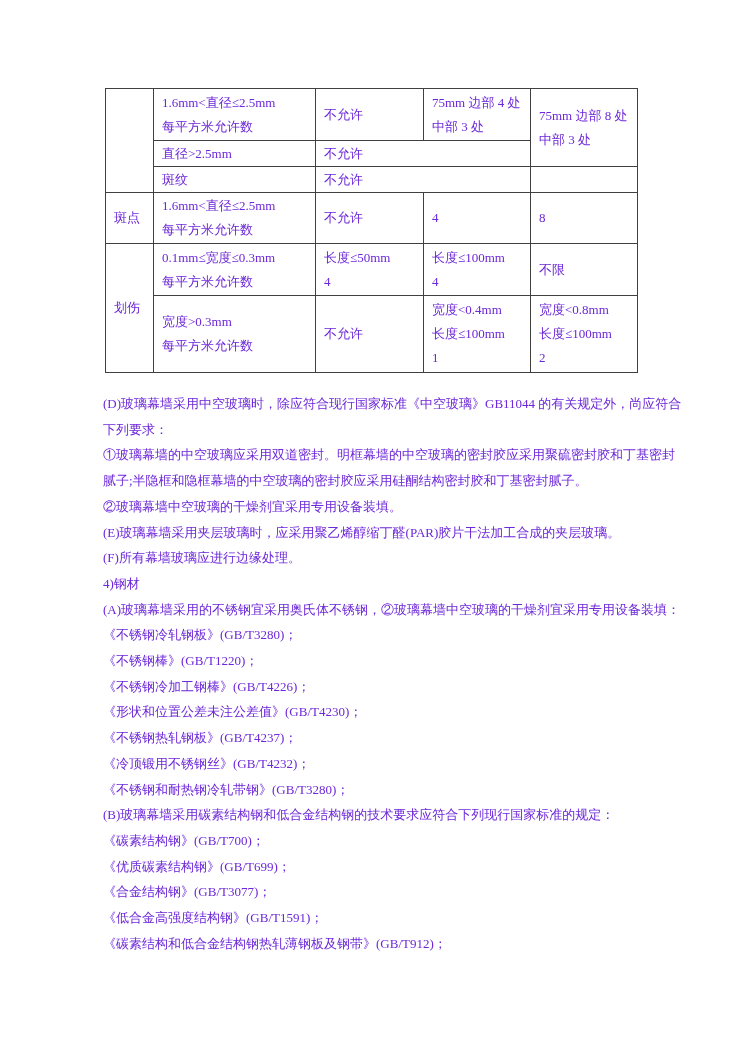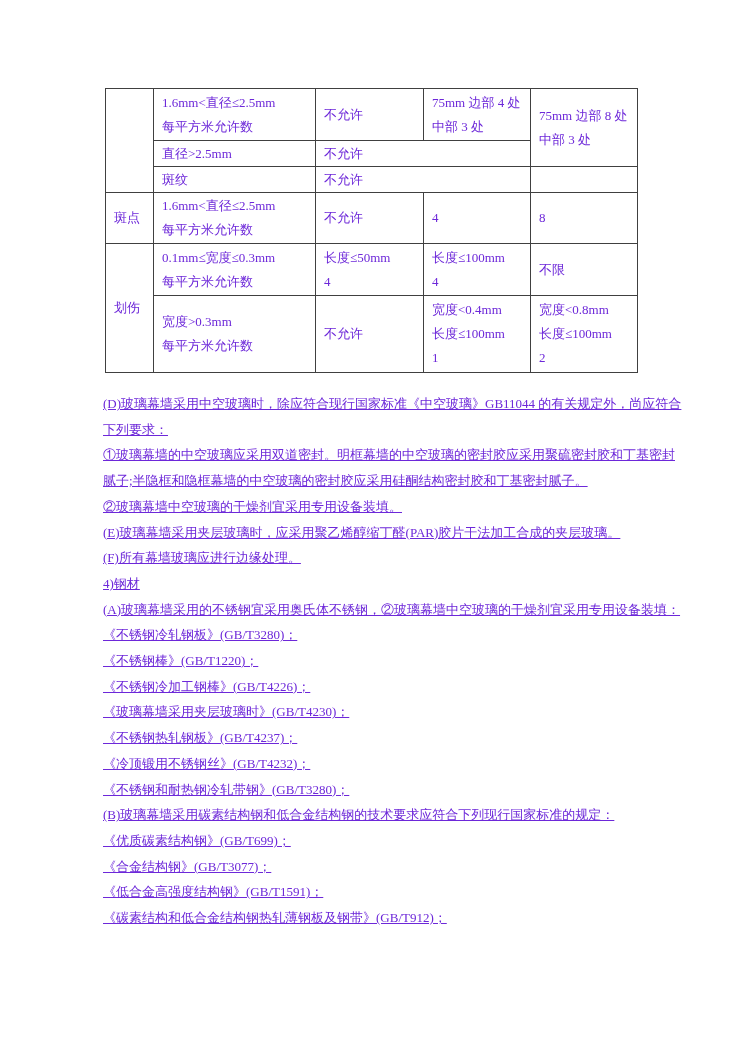--- a/index.html
+++ b/index.html
@@ -21,21 +21,20 @@
     border:1px solid #404040;
     padding:0 8px;
     font-size:13px;
     vertical-align:middle;
     overflow:hidden;
   }
   .cl{line-height:24px;white-space:nowrap;}
   .body-text{
     position:absolute;left:103px;top:391px;width:548px;
     font-size:13px;
-    text-decoration:underline;
   }
   .bl{line-height:25.7px;white-space:nowrap;}
 </style>
 </head>
 <body>
 
 <div class="page">
 
   <table class="tbl">
     <colgroup>
@@ -147,24 +146,25 @@
     <div class="bl">①玻璃幕墙的中空玻璃应采用双道密封。明框幕墙的中空玻璃的密封胶应采用聚硫密封胶和丁基密封</div>
     <div class="bl">腻子;半隐框和隐框幕墙的中空玻璃的密封胶应采用硅酮结构密封胶和丁基密封腻子。</div>
     <div class="bl">②玻璃幕墙中空玻璃的干燥剂宜采用专用设备装填。</div>
     <div class="bl">(E)玻璃幕墙采用夹层玻璃时，应采用聚乙烯醇缩丁醛(PAR)胶片干法加工合成的夹层玻璃。</div>
     <div class="bl">(F)所有幕墙玻璃应进行边缘处理。</div>
     <div class="bl">4)钢材</div>
     <div class="bl">(A)玻璃幕墙采用的不锈钢宜采用奥氏体不锈钢，②玻璃幕墙中空玻璃的干燥剂宜采用专用设备装填：</div>
     <div class="bl">《不锈钢冷轧钢板》(GB/T3280)；</div>
     <div class="bl">《不锈钢棒》(GB/T1220)；</div>
     <div class="bl">《不锈钢冷加工钢棒》(GB/T4226)；</div>
-    <div class="bl">《玻璃幕墙采用夹层玻璃时》(GB/T4230)；</div>
+    <div class="bl">《形状和位置公差未注公差值》(GB/T4230)；</div>
     <div class="bl">《不锈钢热轧钢板》(GB/T4237)；</div>
     <div class="bl">《冷顶锻用不锈钢丝》(GB/T4232)；</div>
     <div class="bl">《不锈钢和耐热钢冷轧带钢》(GB/T3280)；</div>
     <div class="bl">(B)玻璃幕墙采用碳素结构钢和低合金结构钢的技术要求应符合下列现行国家标准的规定：</div>
+    <div class="bl">《碳素结构钢》(GB/T700)；</div>
     <div class="bl">《优质碳素结构钢》(GB/T699)；</div>
     <div class="bl">《合金结构钢》(GB/T3077)；</div>
     <div class="bl">《低合金高强度结构钢》(GB/T1591)；</div>
     <div class="bl">《碳素结构和低合金结构钢热轧薄钢板及钢带》(GB/T912)；</div>
   </div>
 
 </div>
 
 </body></html>

